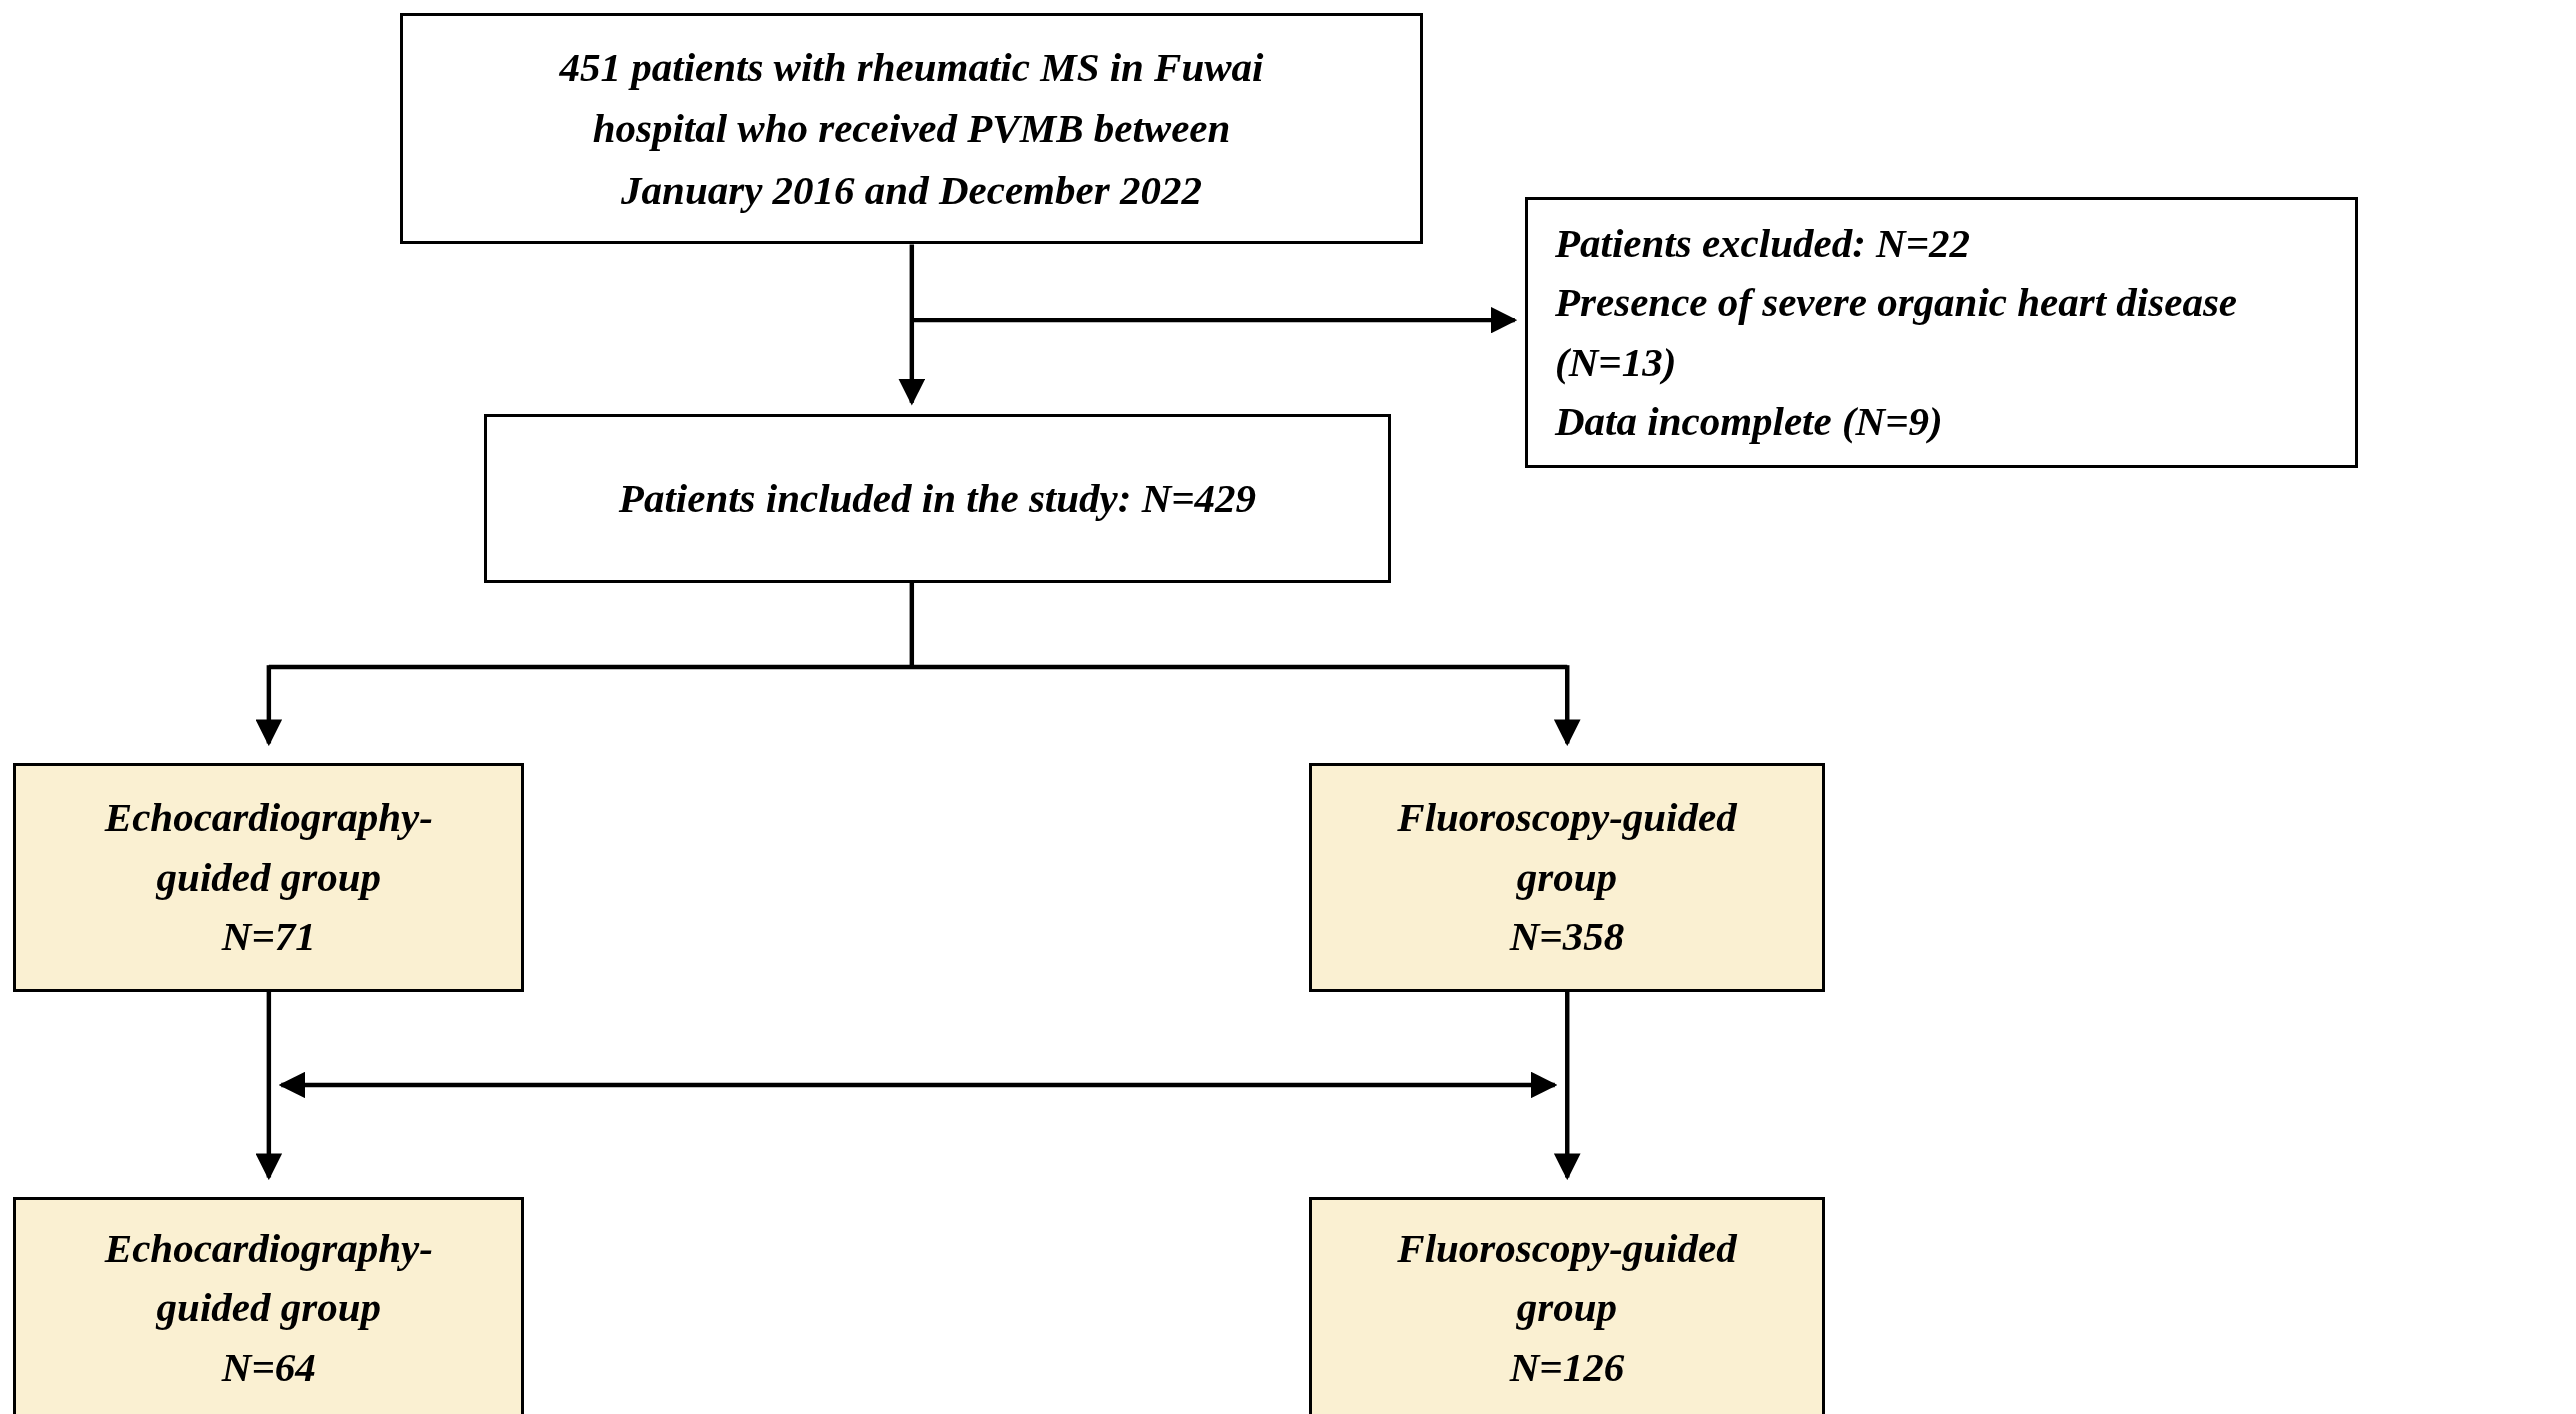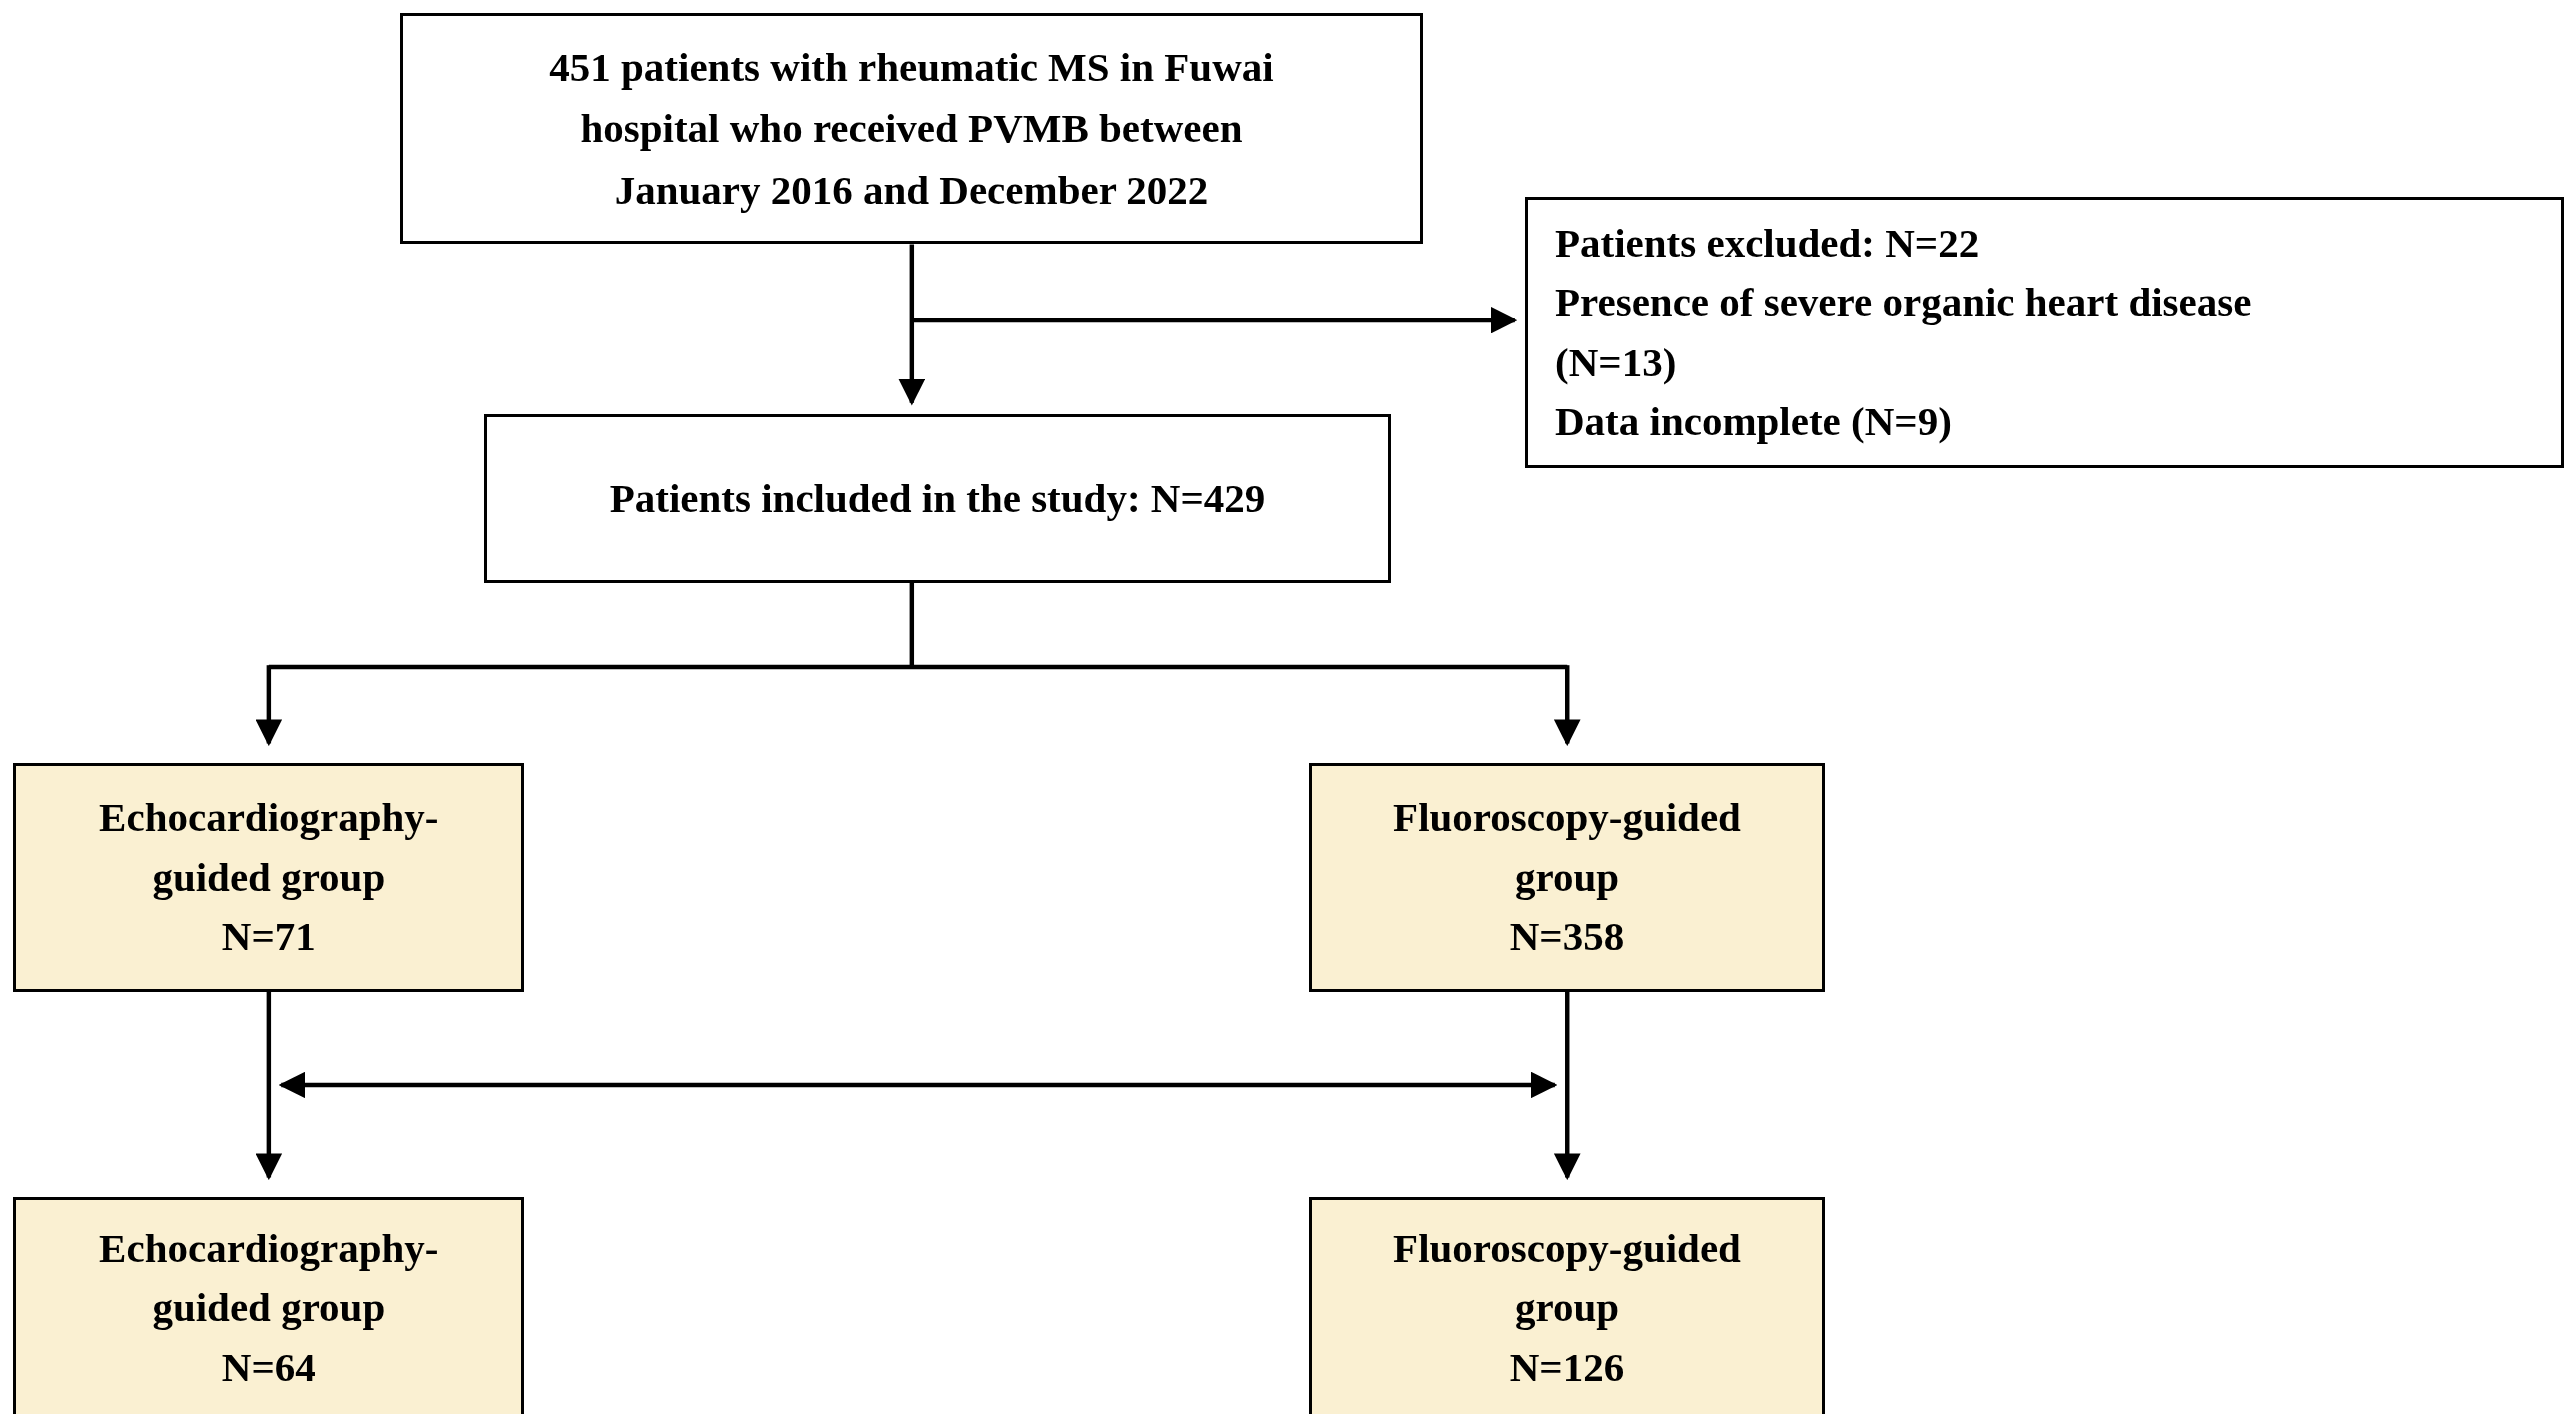--- a/index.html
+++ b/index.html
@@ -9,20 +9,21 @@
   }
   .canvas {
     position: relative;
     width: 2576px;
     height: 1414px;
     background: #ffffff;
     font-family: "Liberation Serif", "DejaVu Serif", serif;
     font-weight: 700;
     color: #000000;
     overflow: hidden;
+    font-style: italic;
   }
   .connectors {
     position: absolute;
     left: 0;
     top: 0;
     z-index: 0;
   }
   .box {
     position: absolute;
     box-sizing: border-box;
@@ -42,21 +43,21 @@
     margin-top: 10px;
   }
   .box.left-text {
     justify-content: flex-start;
     text-align: left;
     padding: 9px 27px;
   }
 
   
   #box-initial   { left: 400px;  top: 13.3px;   width: 1023px; height: 231px; line-height: 1.5; }
-  #box-excluded  { left: 1525px; top: 197px;  width: 1039px; height: 271px; }
+  #box-excluded  { left: 1525px; top: 197px;  width: 833px; height: 271px; }
   #box-included  { left: 484px;  top: 414px;  width: 907px; height: 169px; }
   #box-echo-pre  { left: 13.3px;   top: 753px;  width: 511px;  height: 229px; }
   #box-fluoro-pre{ left: 1309px; top: 753px;  width: 516px;  height: 229px; }
   #box-psm       { left: 783px;  top: 1036px; width: 276px;  height: 98px; }
   #box-echo-post { left: 13.3px;   top: 1187px; width: 511px;  height: 222px; }
   #box-fluoro-post{ left: 1309px; top: 1187px; width: 516px; height: 222px; }
 </style>
 </head>
 <body>
 

